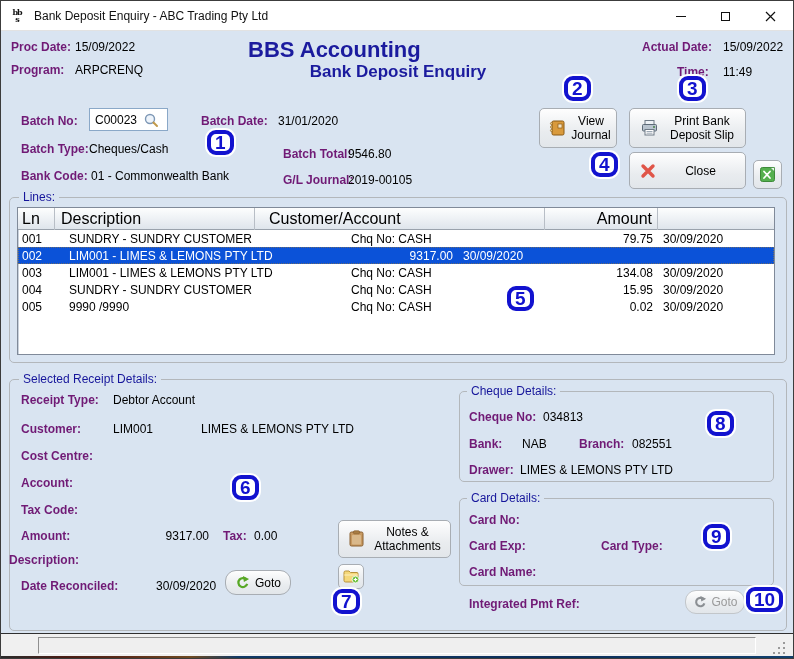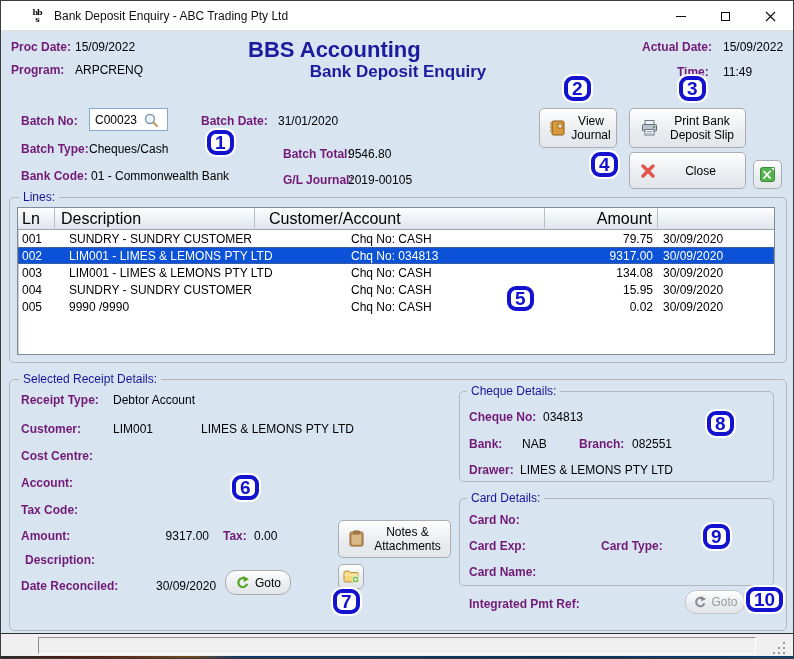--- a/index.html
+++ b/index.html
@@ -1,20 +1,20 @@
 <!DOCTYPE html>
 <html><head>
 <meta charset="utf-8">
 <style>
   * { margin:0; padding:0; box-sizing:border-box; }
   html,body { width:794px; height:659px; font-family:"Liberation Sans",sans-serif; }
   #win { position:relative; width:794px; height:659px; background:#d9e4f1; border:1px solid #3c3c3c; overflow:hidden; }
 
   
-  .titlebar { position:absolute; left:0; top:0; width:100%; height:30px; background:#ffffff; display:flex; align-items:center; border-bottom:1px solid #e2e2e2;padding-left:20px; }
+  .titlebar { position:absolute; left:0; top:0; width:100%; height:30px; background:#ffffff; display:flex; align-items:center; border-bottom:1px solid #e2e2e2; }
   .app-icon { width:18px; height:18px; margin-left:7px; font:bold 8px "DejaVu Serif",serif; color:#111; line-height:7px; display:flex; flex-direction:column; align-items:center; justify-content:center; letter-spacing:-1px; }
   .tb-title { font-size:12px; color:#111; margin-left:8px; }
   .winbtns { position:absolute; right:0; top:0; height:30px; display:flex; }
   .winbtn { width:45px; height:30px; display:flex; align-items:center; justify-content:center; }
   .g-min { width:10px; height:1px; background:#111; }
   .g-max { width:9px; height:9px; border:1px solid #111; }
   .g-close svg { display:block; }
 
   
   .lbl { position:absolute; font-size:12px; font-weight:bold; color:#701a75; white-space:nowrap; }
@@ -182,21 +182,20 @@
     <div class="trow">
       <div class="td c-ln">001</div>
       <div class="td c-cust">SUNDRY - SUNDRY CUSTOMER</div>
       <div class="td c-desc">Chq No: CASH</div>
       <div class="td c-amt">79.75</div>
       <div class="td c-date">30/09/2020</div>
     </div>
     <div class="trow sel">
       <div class="td c-ln">002</div>
       <div class="td c-cust">LIM001 - LIMES &amp; LEMONS PTY LTD</div>
-      <div class="td c-desc">Chq No: 034813</div>
       <div class="td c-amt">9317.00</div>
       <div class="td c-date">30/09/2020</div>
     </div>
     <div class="trow">
       <div class="td c-ln">003</div>
       <div class="td c-cust">LIM001 - LIMES &amp; LEMONS PTY LTD</div>
       <div class="td c-desc">Chq No: CASH</div>
       <div class="td c-amt">134.08</div>
       <div class="td c-date">30/09/2020</div>
     </div>
@@ -224,21 +223,21 @@
   <span class="lbl" style="left:20px;top:421px">Customer:</span>
   <span class="val" style="left:112px;top:421px">LIM001</span>
   <span class="val" style="left:200px;top:421px">LIMES &amp; LEMONS PTY LTD</span>
   <span class="lbl" style="left:20px;top:448px">Cost Centre:</span>
   <span class="lbl" style="left:20px;top:475px">Account:</span>
   <span class="lbl" style="left:20px;top:502px">Tax Code:</span>
   <span class="lbl" style="left:20px;top:528px">Amount:</span>
   <span class="val" style="left:122px;top:528px;width:86px;text-align:right">9317.00</span>
   <span class="lbl" style="left:222px;top:528px">Tax:</span>
   <span class="val" style="left:253px;top:528px">0.00</span>
-  <span class="lbl" style="left:24px;top:552px">Description:</span>
+  <span class="lbl" style="left:8px;top:552px">Description:</span>
   <span class="lbl" style="left:20px;top:578px">Date Reconciled:</span>
   <span class="val" style="left:155px;top:578px">30/09/2020</span>
 
   <div class="btn gotobtn" style="left:224px;top:569px;width:66px;height:25px">
     <span>
       <svg width="15" height="15" viewBox="0 0 16 16">
           <path d="M12.5 5.5 A 4.8 4.8 0 1 0 13 9.5" fill="none" stroke="#58a826" stroke-width="2.4"></path>
           <polygon points="8.5,1 15,4.2 9.5,7.5" fill="#58a826"></polygon>
         </svg>
     </span>

